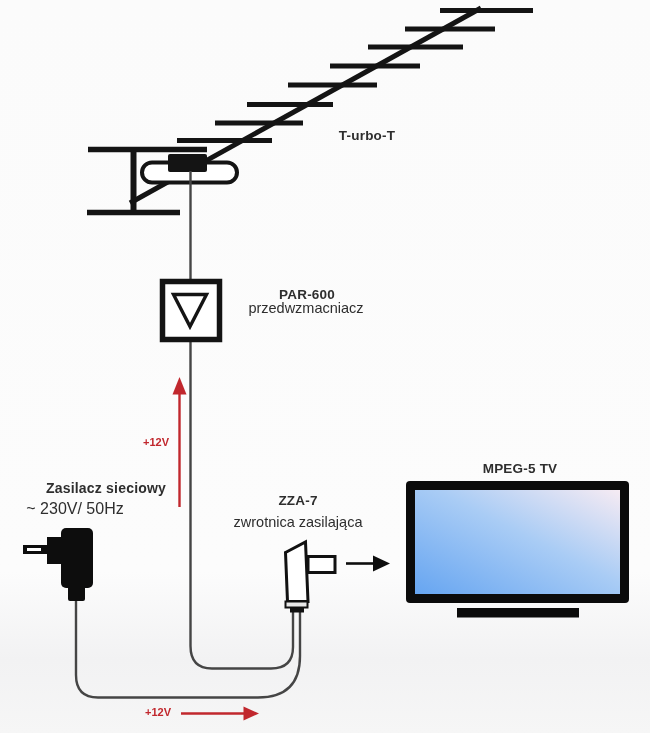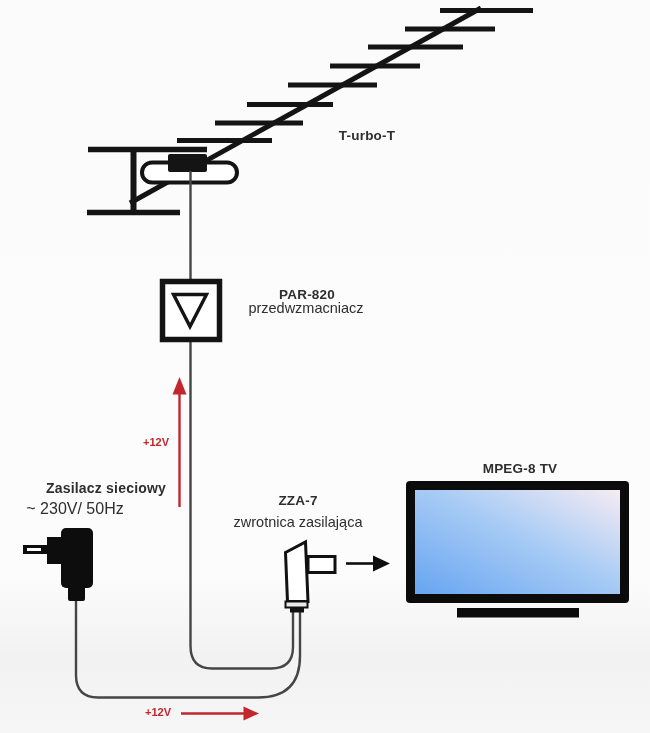--- a/index.html
+++ b/index.html
@@ -104,27 +104,27 @@
 
     <g>
       <rect x="406" y="481" width="223" height="122" rx="4" fill="#0b0b0b"></rect>
       <rect x="415" y="490" width="205" height="104" fill="url(#screenGrad)"></rect>
       <rect x="457" y="608" width="122" height="9.5" fill="#0b0b0b"></rect>
     </g>
   </svg>
 
   <div class="lbl bold" style="left:367px;top:129px;">T-urbo-T</div>
 
-  <div class="lbl bold" style="left:307px;top:288px;">PAR-820</div>
+  <div class="lbl bold" style="left:307px;top:288px;">PAR-600</div>
   <div class="lbl" style="left:306px;top:301px;">przedwzmacniacz</div>
 
   <div class="lbl bold" style="left:76px;top:481px;font-size:14px;margin-left:30px;">Zasilacz sieciowy</div>
   <div class="lbl" style="left:75px;top:500px;font-size:16px;">~ 230V/ 50Hz</div>
 
   <div class="lbl bold" style="left:298px;top:494px;">ZZA-7</div>
   <div class="lbl" style="left:298px;top:515px;">zwrotnica zasilająca</div>
 
-  <div class="lbl bold" style="left:520px;top:462px;">MPEG-8 TV</div>
+  <div class="lbl bold" style="left:520px;top:462px;">MPEG-5 TV</div>
 
   <div class="lbl red" style="left:156px;top:436px;">+12V</div>
   <div class="lbl red" style="left:158px;top:706px;">+12V</div>
 
 </div>
 
 </body></html>

